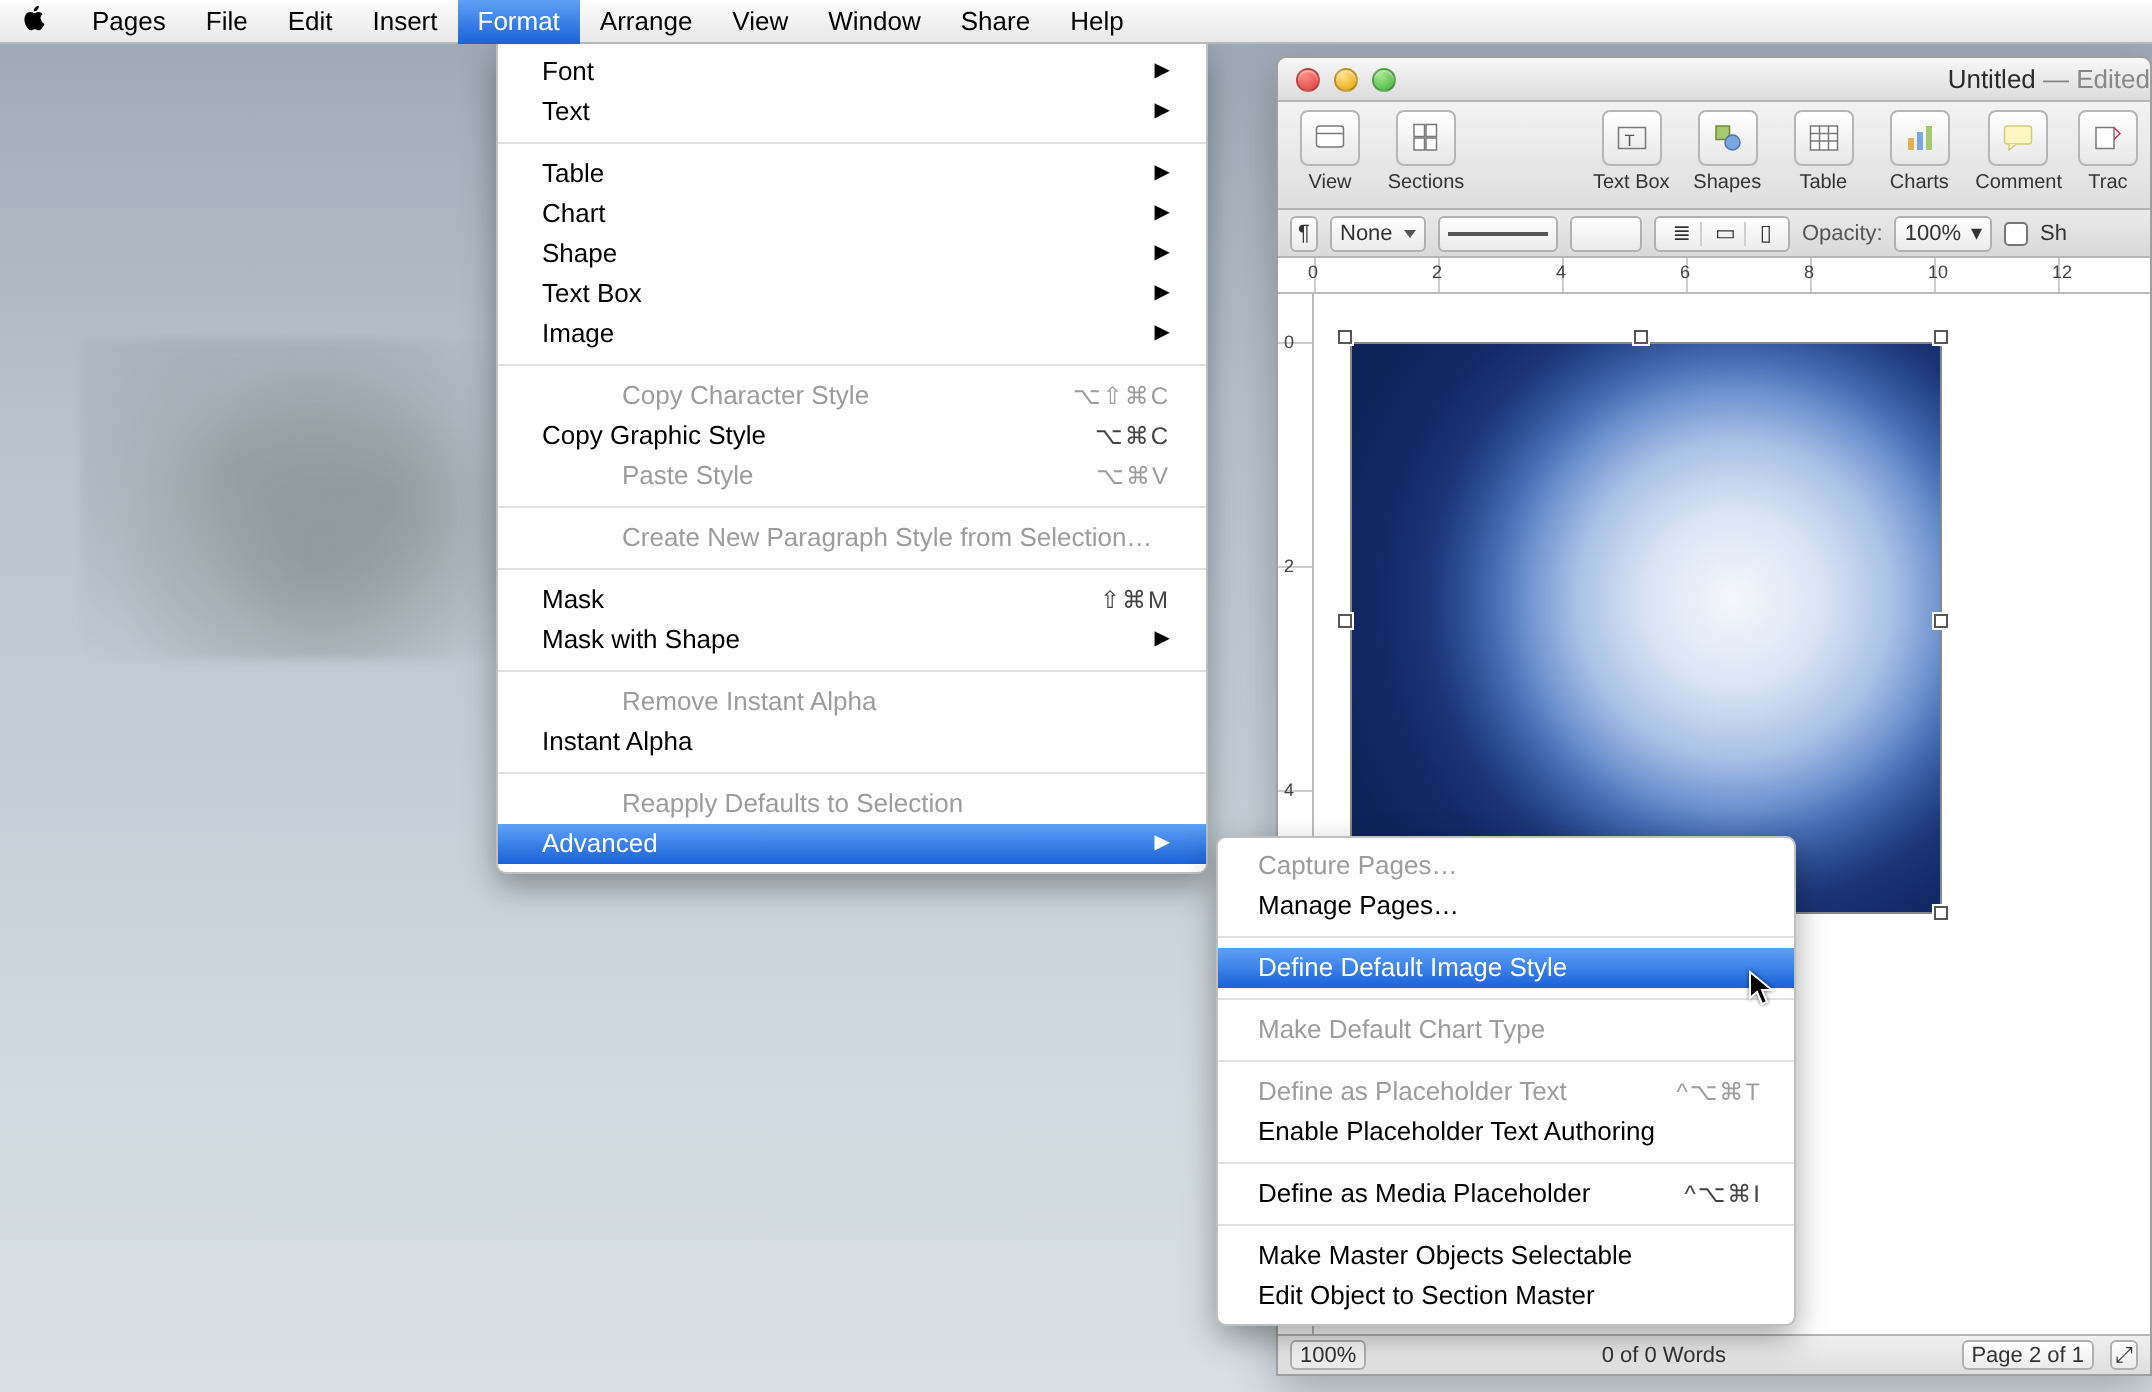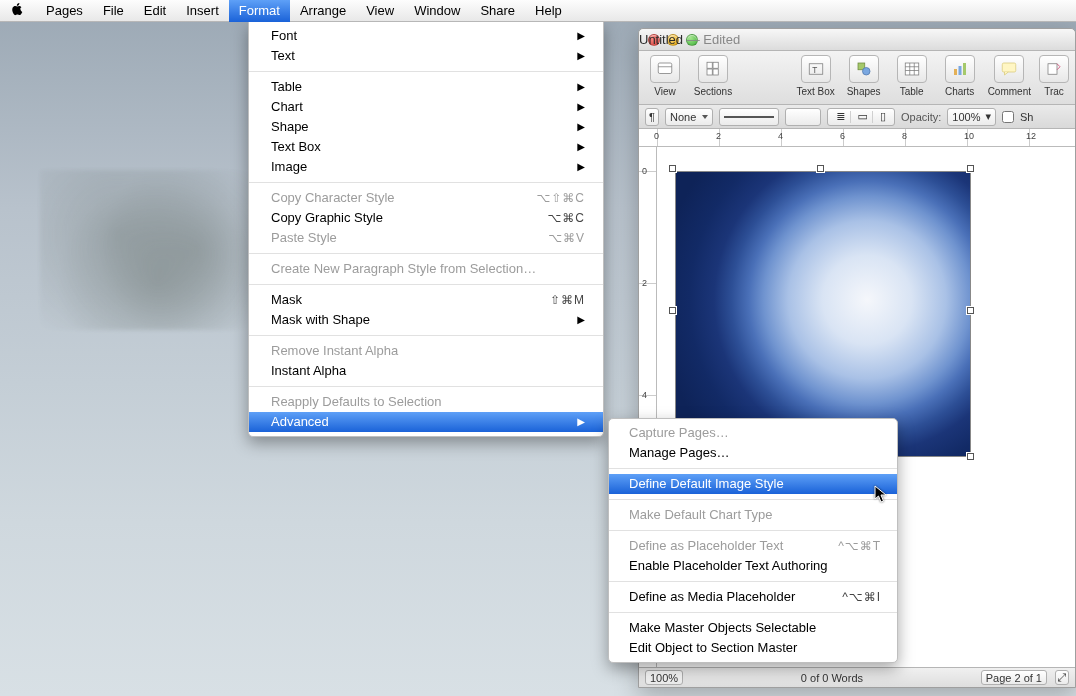--- a/index.html
+++ b/index.html
@@ -42,21 +42,21 @@
     background: #fff; border: 1px solid #bfbfbf; border-top: none;
     box-shadow: 0 6px 16px rgba(0,0,0,.35);
     z-index: 999; font-size: 13px; padding: 4px 0 4px 0;
     border-radius: 0 0 5px 5px;
   }
   .dropdown .mi {
     display: flex; align-items: center; justify-content: space-between;
     padding: 2px 18px 2px 22px; height: 20px; line-height: 20px;
     white-space: nowrap;
   }
-  .dropdown .mi.disabled { color: #9c9c9c; }
+  .dropdown .mi.disabled { color: #9c9c9c; margin-left: 40px; }
   .dropdown .mi.highlighted {
     background: linear-gradient(#5ea0f7,#1a62d8); color:#fff;
   }
   .dropdown .mi .arrow { font-size: 10px; }
   .dropdown .mi .shortcut { color: #444; font-size: 12px; letter-spacing: 1px;}
   .dropdown .mi.disabled .shortcut { color:#9c9c9c; }
   .dropdown .mi.highlighted .shortcut, .dropdown .mi.highlighted .arrow { color:#fff; }
   .dropdown hr { border: none; border-top: 1px solid #e1e1e1; margin: 5px 0; }
 
   
@@ -92,21 +92,21 @@
   .titlebar {
     height:22px; background:linear-gradient(#f7f7f7,#dcdcdc);
     border-bottom:1px solid #b5b5b5; border-radius:5px 5px 0 0;
     display:flex; align-items:center; position:relative;
   }
   .traffic { display:flex; gap:7px; padding-left:9px; }
   .tl { width:12px; height:12px; border-radius:50%; border:1px solid rgba(0,0,0,.2); box-shadow: inset 0 1px 1px rgba(255,255,255,.5);}
   .tl.red{background:radial-gradient(circle at 35% 30%,#ff8b84,#d8403c);}
   .tl.yellow{background:radial-gradient(circle at 35% 30%,#ffe08a,#e3a100);}
   .tl.green{background:radial-gradient(circle at 35% 30%,#a6e68f,#40b23a);}
-  .title-wrap { position:absolute; left:0; right:0; text-align:left; font-size:13px; color:#2b2b2b; pointer-events:none;}
+  .title-wrap { position:absolute; left:0; right:0; text-align:right; font-size:13px; color:#2b2b2b; pointer-events:none;}
   .title-wrap .edited{ color:#888; }
 
   .toolbar {
     height:54px; background:linear-gradient(#f3f3f3,#dedede);
     border-bottom:1px solid #b5b5b5;
     display:flex; align-items:flex-start; padding:4px 6px 0 6px; font-size:10px; color:#333;
     gap:8px;
   }
   .tb-btn { display:flex; flex-direction:column; align-items:center; min-width:40px;}
   .tb-btn .ic {

